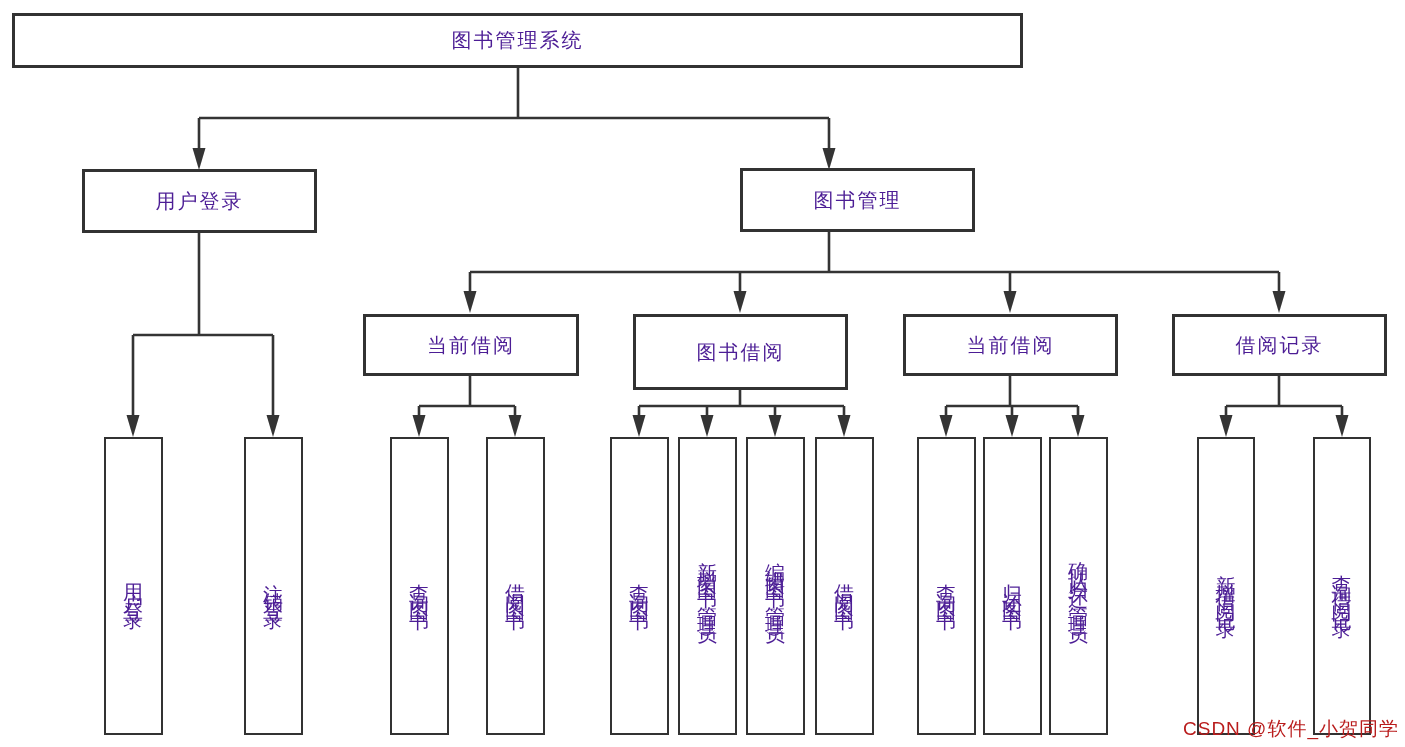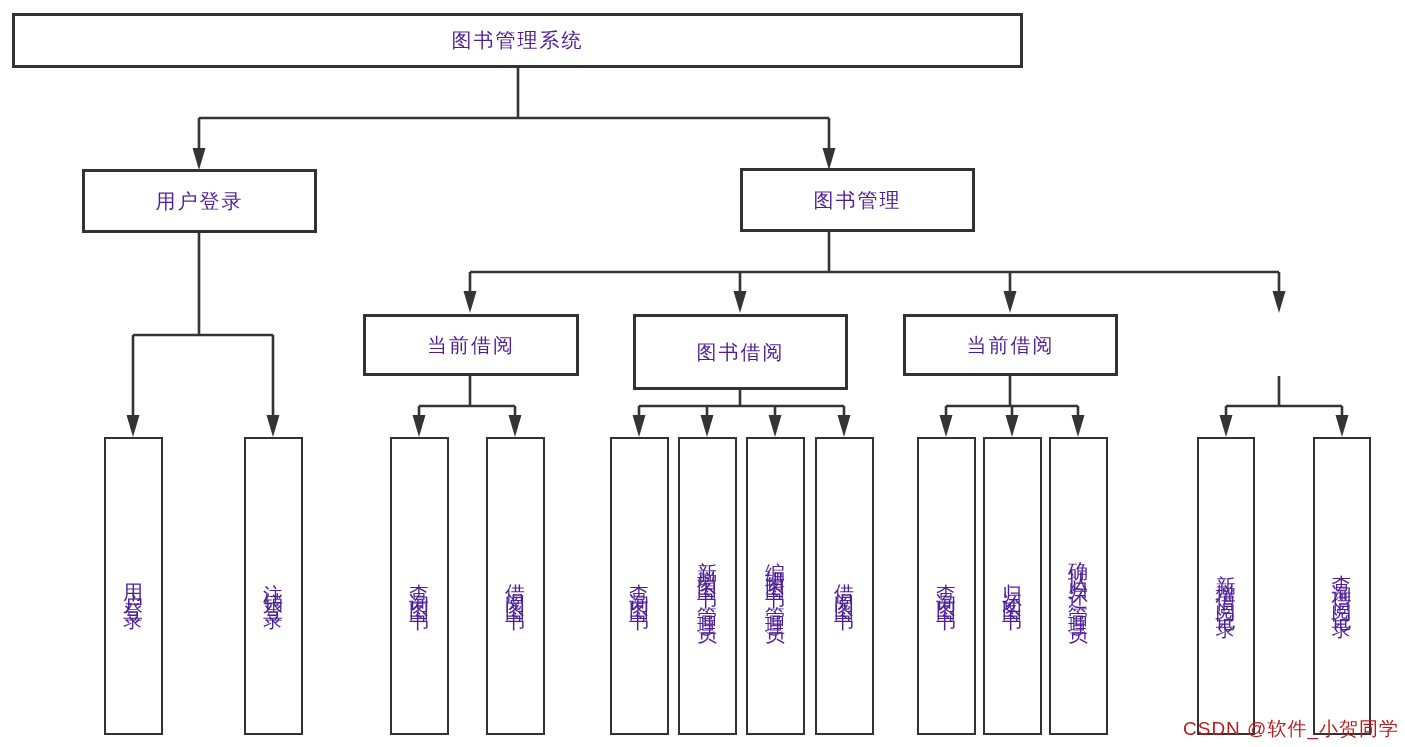--- a/index.html
+++ b/index.html
@@ -114,20 +114,21 @@
   </svg>
 
   <div class="node h-node" style="left:12px; top:13px; width:1011px; height:55px;">图书管理系统</div>
 
   <div class="node h-node" style="left:82px; top:169px; width:235px; height:64px;">用户登录</div>
   <div class="node h-node" style="left:740px; top:168px; width:235px; height:64px;">图书管理</div>
 
   <div class="node h-node" style="left:363px; top:314px; width:216px; height:62px;">当前借阅</div>
   <div class="node h-node" style="left:633px; top:314px; width:215px; height:76px;">图书借阅</div>
   <div class="node h-node" style="left:903px; top:314px; width:215px; height:62px;">当前借阅</div>
+  <div class="node h-node" style="left:1172px; top:314px; width:215px; height:62px;">借阅记录</div>
 
   <div class="node v-node" style="left:104px; top:437px; width:59px; height:298px;">用户登录</div>
   <div class="node v-node" style="left:244px; top:437px; width:59px; height:298px;">注销登录</div>
 
   <div class="node v-node" style="left:390px; top:437px; width:59px; height:298px;">查询图书</div>
   <div class="node v-node" style="left:486px; top:437px; width:59px; height:298px;">借阅图书</div>
 
   <div class="node v-node" style="left:610px; top:437px; width:59px; height:298px;">查询图书</div>
   <div class="node v-node" style="left:678px; top:437px; width:59px; height:298px;">新增图书（管理员）</div>
   <div class="node v-node" style="left:746px; top:437px; width:59px; height:298px;">编辑图书（管理员）</div>

